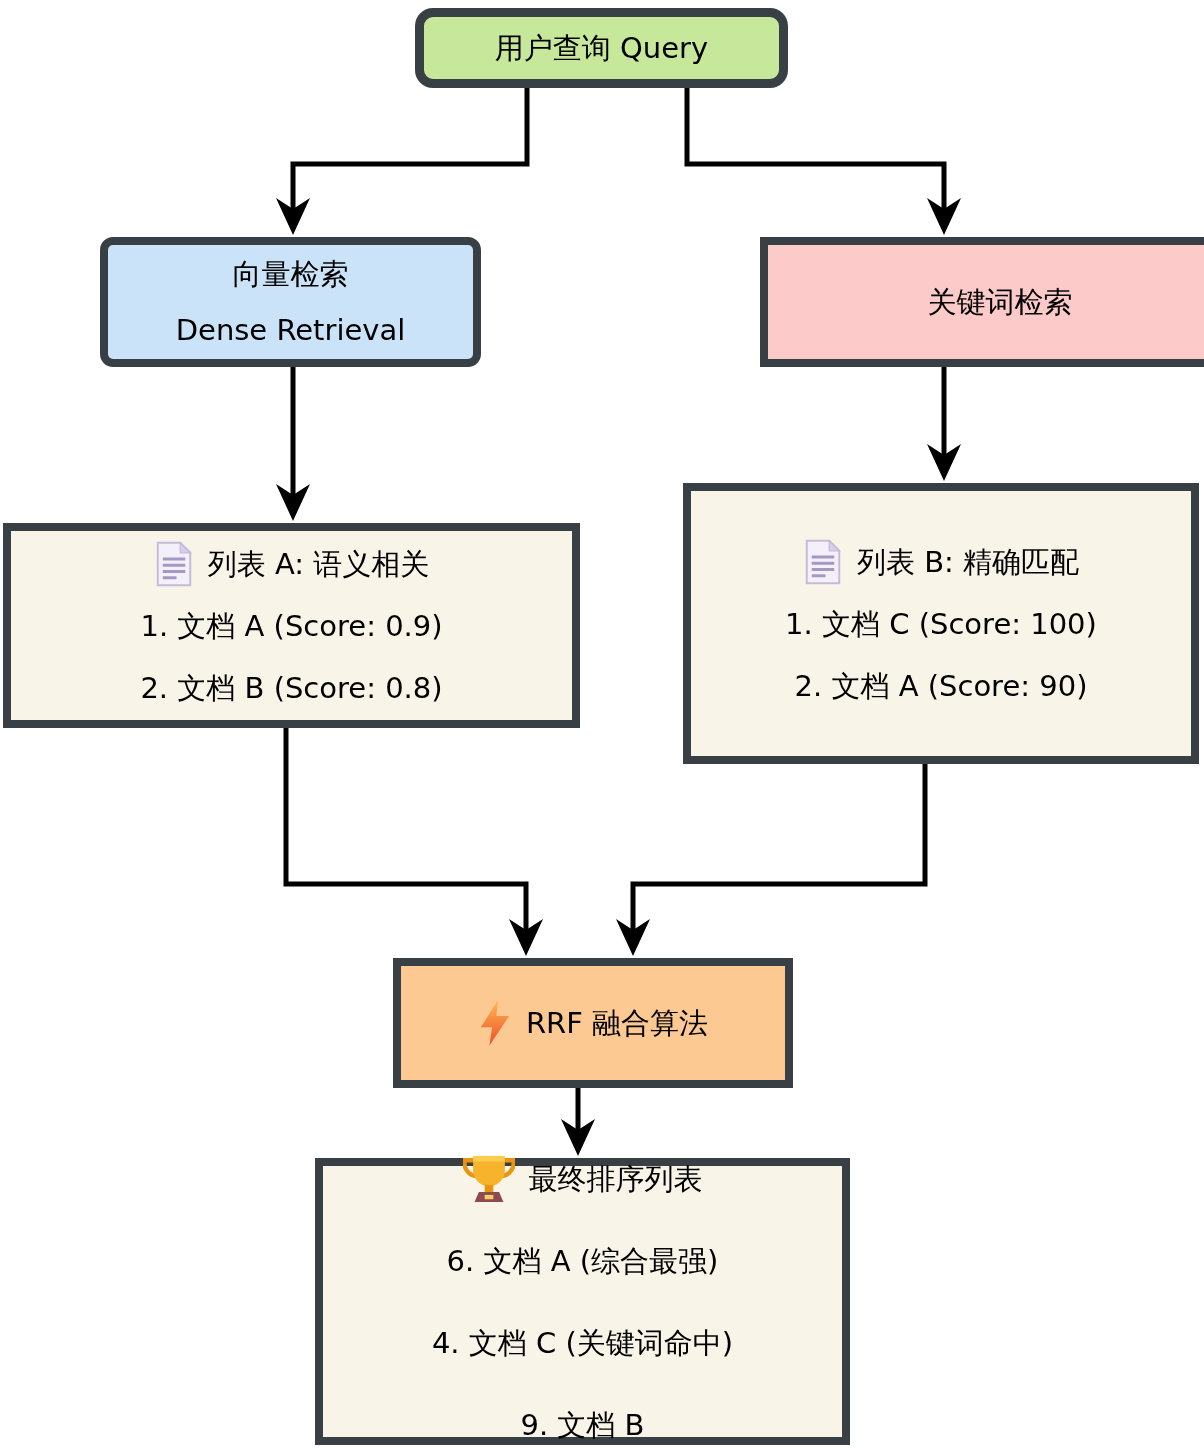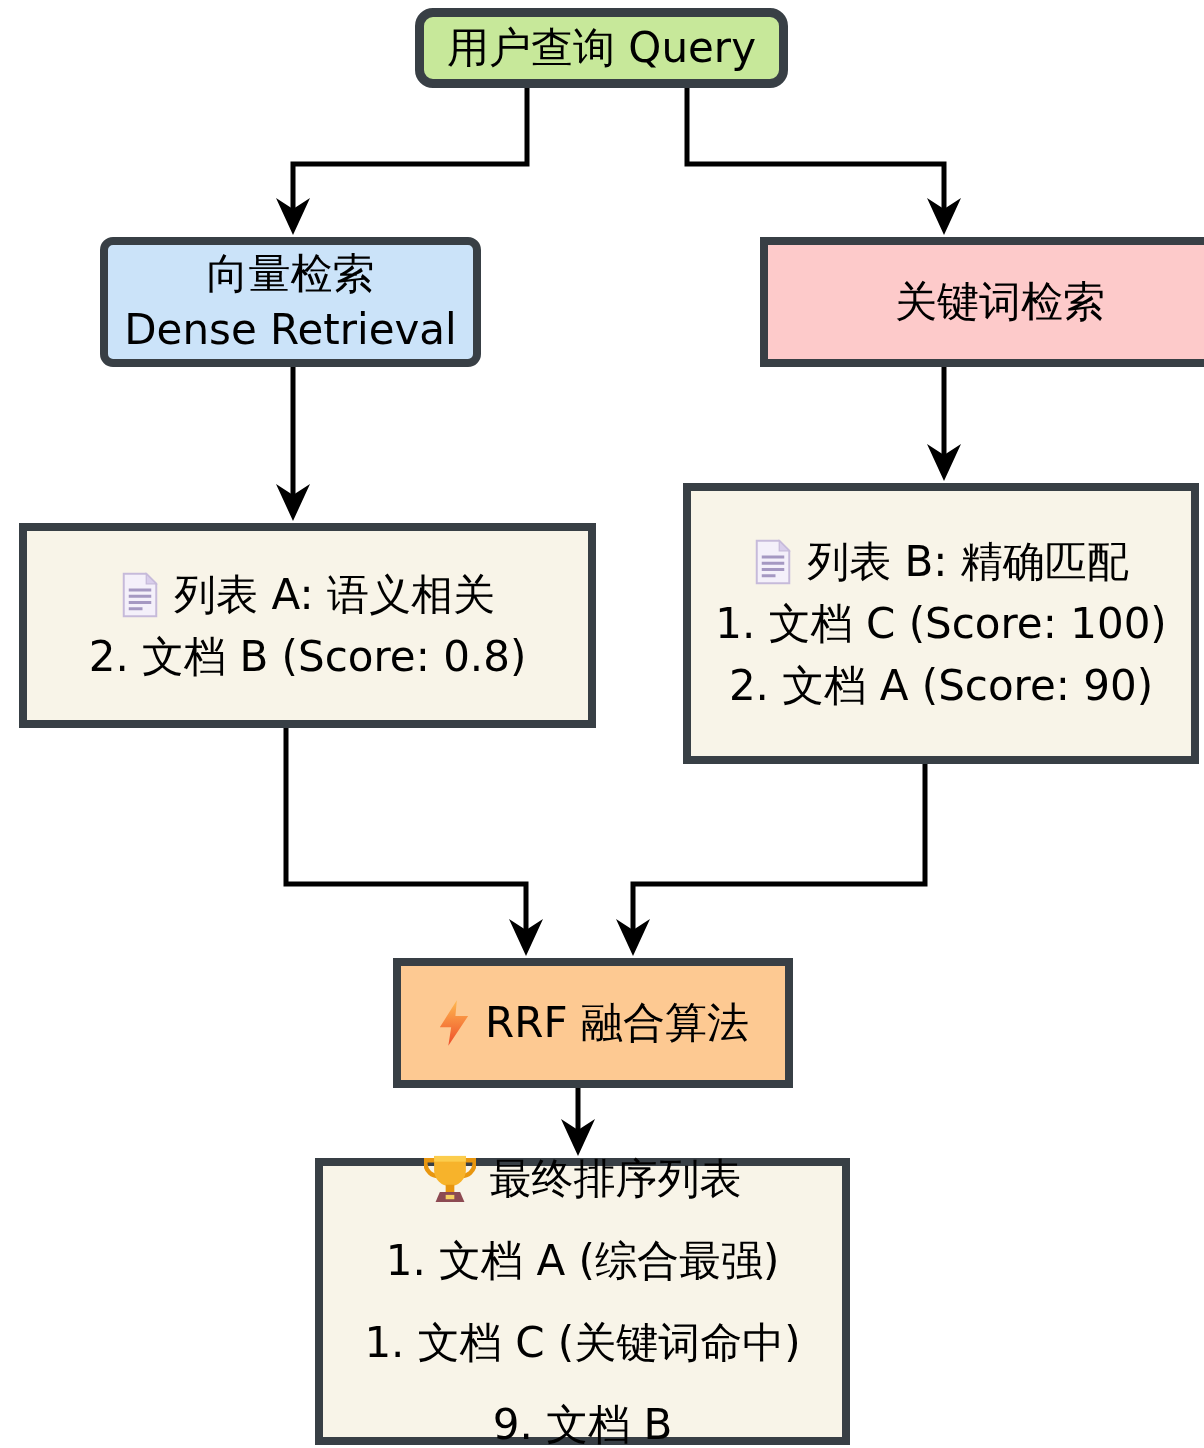--- a/index.html
+++ b/index.html
@@ -12,36 +12,36 @@
     overflow:hidden;
   }
   svg.edges{position:absolute;left:0;top:0;}
   .node{
     position:absolute;
     box-sizing:border-box;
     border:8px solid #383f45;
     display:flex;flex-direction:column;
     align-items:center;justify-content:center;
     text-align:center;
-    font-size:42px;
+    font-size:29px;
     color:#000;
   }
   .node.rounded{border-radius:18px;border-width:9px;}
   .line{display:flex;align-items:center;justify-content:center;gap:14px;white-space:nowrap;}
   .lh56 .line{line-height:56px;height:56px;}
   .lh62 .line{line-height:62px;height:62px;}
   .lh66 .line{line-height:66px;height:66px;}
   .lh58 .line{line-height:58px;height:58px;}
   .icon{display:inline-flex;align-items:center;justify-content:center;flex:0 0 auto;}
 
   
   #n-query  {left:415px;top:8px;   width:373px;height:80px;}
   #n-dense  {left:100px;top:237px; width:381px;height:130px;border-radius:13px;}
   #n-keyword{left:760px;top:237px; width:480px;height:130px;text-align:center;}
-  #n-lista  {left:3px;  top:523px; width:577px;height:205px;margin-left:16px;}
+  #n-lista  {left:3px;  top:523px; width:577px;height:205px;}
   #n-listb  {left:683px;top:483px; width:516px;height:281px;}
   #n-rrf    {left:380px;top:958px; width:400px;height:130px;margin-left:13px;}
   #n-final  {left:315px;top:1158px;width:535px;height:287px;gap:16px;}
 </style>
 </head>
 <body>
 
 <div class="canvas">
 
   <svg class="edges" width="1204" height="1448" viewBox="0 0 1204 1448">
@@ -94,20 +94,23 @@
           <path d="M21 1 l8 8 h-8 z" fill="#d8cdeb" stroke="#c6bada" stroke-width="1"></path>
           <line x1="7" y1="14" x2="25" y2="14" stroke="#a598c2" stroke-width="2.4"></line>
           <line x1="7" y1="19" x2="25" y2="19" stroke="#a598c2" stroke-width="2.4"></line>
           <line x1="7" y1="24" x2="25" y2="24" stroke="#a598c2" stroke-width="2.4"></line>
           <line x1="7" y1="29" x2="18" y2="29" stroke="#a598c2" stroke-width="2.4"></line>
         </svg>
       </span>
       <span>列表 A: 语义相关</span>
     </div>
     <div class="line">
+        <span>1. 文档 A (Score: 0.9)</span>
+      </div>
+    <div class="line">
         <span>2. 文档 B (Score: 0.8)</span>
       </div>
   </div>
 
   <div class="node lh62" id="n-listb" style="background-color: rgb(248, 244, 232);">
     <div class="line">
       <span class="icon">
         <svg width="40" height="46" viewBox="0 0 32 36">
           <path d="M3 1 h18 l8 8 v26 h-26 z" fill="#f4f0fa" stroke="#c6bada" stroke-width="1.6"></path>
           <path d="M21 1 l8 8 h-8 z" fill="#d8cdeb" stroke="#c6bada" stroke-width="1"></path>
@@ -153,23 +156,23 @@
           <path d="M7 2 h22 v10 a11 11 0 0 1 -22 0 z" fill="#f7b32b"></path>
           <path d="M7 2 h22 v4 h-22 z" fill="#fccd4d"></path>
           <path d="M15 22 h6 v5 h-6 z" fill="#e8960f"></path>
           <path d="M11 27 h14 l3 7 H8 z" fill="#8d4a52"></path>
           <rect x="15" y="29" width="6" height="3" fill="#f7d060"></rect>
         </svg>
       </span>
       <span>最终排序列表</span>
     </div>
     <div class="line">
-        <span>1. 文档 A (综合最强)</span>
+        <span>6. 文档 A (综合最强)</span>
       </div>
     <div class="line">
-        <span>1. 文档 C (关键词命中)</span>
+        <span>4. 文档 C (关键词命中)</span>
       </div>
     <div class="line">
         <span>9. 文档 B</span>
       </div>
   </div>
 
 </div>
 
 </body></html>

